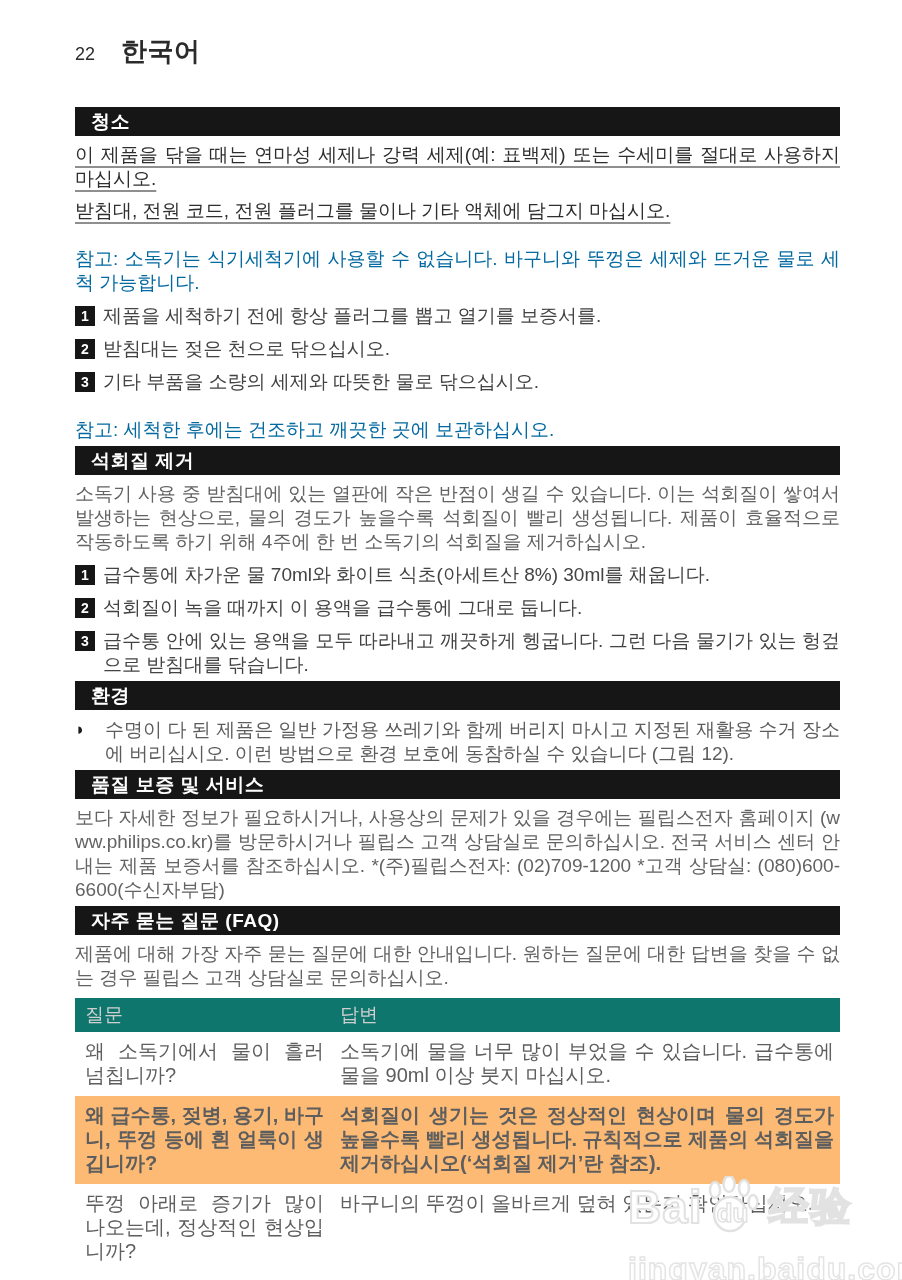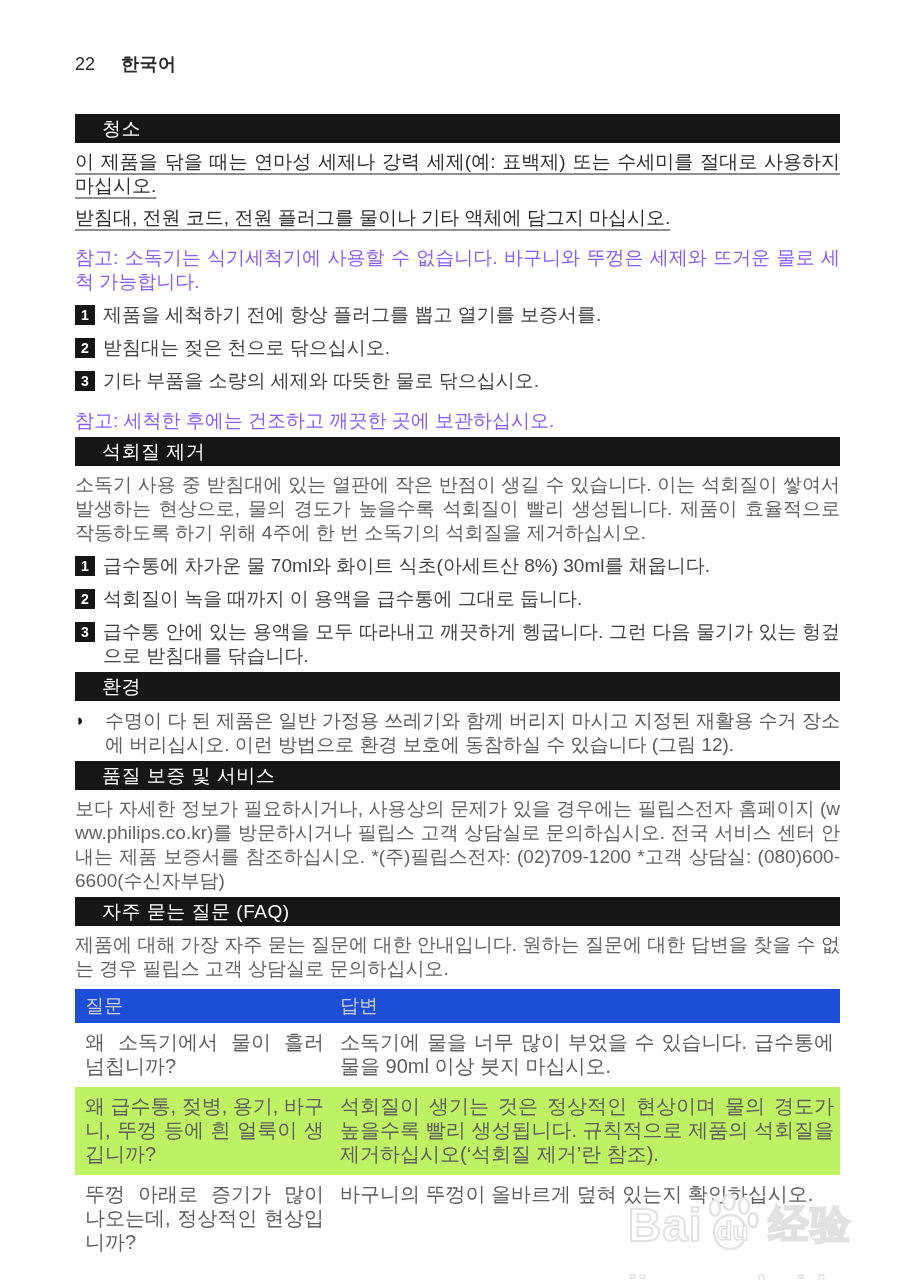--- a/index.html
+++ b/index.html
@@ -9,55 +9,55 @@
     font-family: "Liberation Sans", sans-serif;
     position: relative; overflow: hidden;
   }
   .page {
     position: relative;
     width: 902px; height: 1280px;
     padding: 0 62px 0 75px;
   }
   
   .page-head {
-    margin-top: 52px;
+    margin-top: 34px;
     display: flex; align-items: baseline; gap: 26px;
     color: #2b2b2b;
   }
   .pnum { font-size: 18px; }
-  .plang { font-size: 18px; font-weight: bold; letter-spacing: 0.5px; }
+  .plang { font-size: 26px; font-weight: bold; letter-spacing: 0.5px; }
 
   
   .secbar {
     background: #161616;
     color: #ffffff;
     height: 29px; line-height: 29px;
-    font-size: 19px; font-weight: normal;
-    padding-left: 27px;
+    font-size: 19px; font-weight: bold;
+    padding-left: 16px;
     letter-spacing: 0.5px;
   }
   .mt-lg { margin-top: 38px; }
   .mt-md { margin-top: 4px; }
 
   
   p.body, .step, .env-line {
     font-size: 19px; line-height: 24px;
     text-align: justify;
     word-break: break-all;
   }
   p.warn {
     margin-top: 8px;
     color: #2e2e2e;
     text-decoration: underline;
     text-decoration-color: #8f8f8f;
     text-decoration-thickness: 2px;
     text-underline-offset: 5px;
   }
   p.warn.first { margin-top: 7px; }
-  p.note { margin-top: 16px; color: #8b5cf6; }
+  p.note { margin-top: 24px; color: #0369a1; }
   p.gray { margin-top: 7px; color: #636363; }
 
   
   .step { display: flex; margin-top: 9px; color: #434343; }
   .stepnum {
     flex: 0 0 auto;
     width: 20px; height: 20px;
     margin: 2px 8px 0 0;
     background: #161616; color: #ffffff;
     font-size: 14px; font-weight: bold;
@@ -74,36 +74,36 @@
   .env-text { flex: 1 1 auto; }
 
   
   table.faq {
     width: 100%;
     margin-top: 8px;
     border-collapse: collapse;
     table-layout: fixed;
   }
   table.faq th {
-    background: #1d4ed8; color: #cfcfcf;
+    background: #0f766e; color: #cfcfcf;
     font-size: 19px; font-weight: normal;
     text-align: left;
     height: 34px;
     padding: 0 0 0 10px;
   }
   table.faq td {
     vertical-align: top;
     font-size: 20px; line-height: 24px;
     color: #5e5e5e;
     padding: 7px 6px 9px 10px;
     text-align: justify;
     word-break: break-all;
   }
   table.faq col.qcol { width: 255px; }
-  tr.shaded td { background: #bef264; }
+  tr.shaded td { background: #fdba74; font-weight: bold; }
 
   
   .watermark {
     position: absolute;
     left: 628px; top: 1142px;
     width: 270px;
     color: #e4e4e4;
     pointer-events: none;
   }
   .wm-row { display: flex; align-items: flex-end; gap: 6px; }

